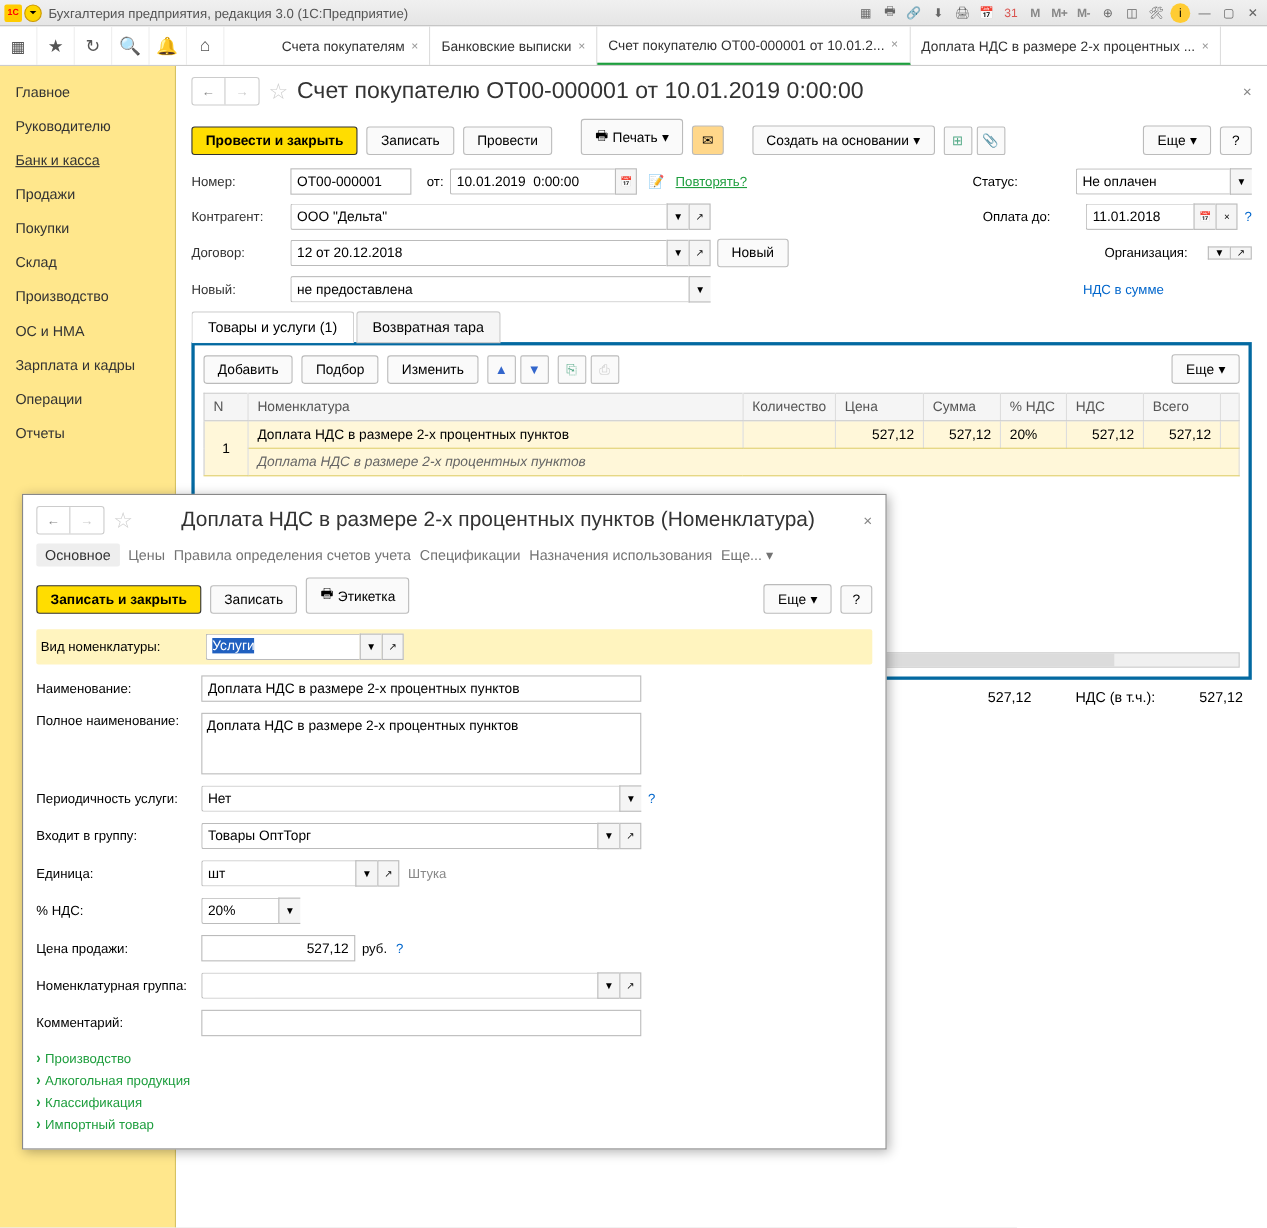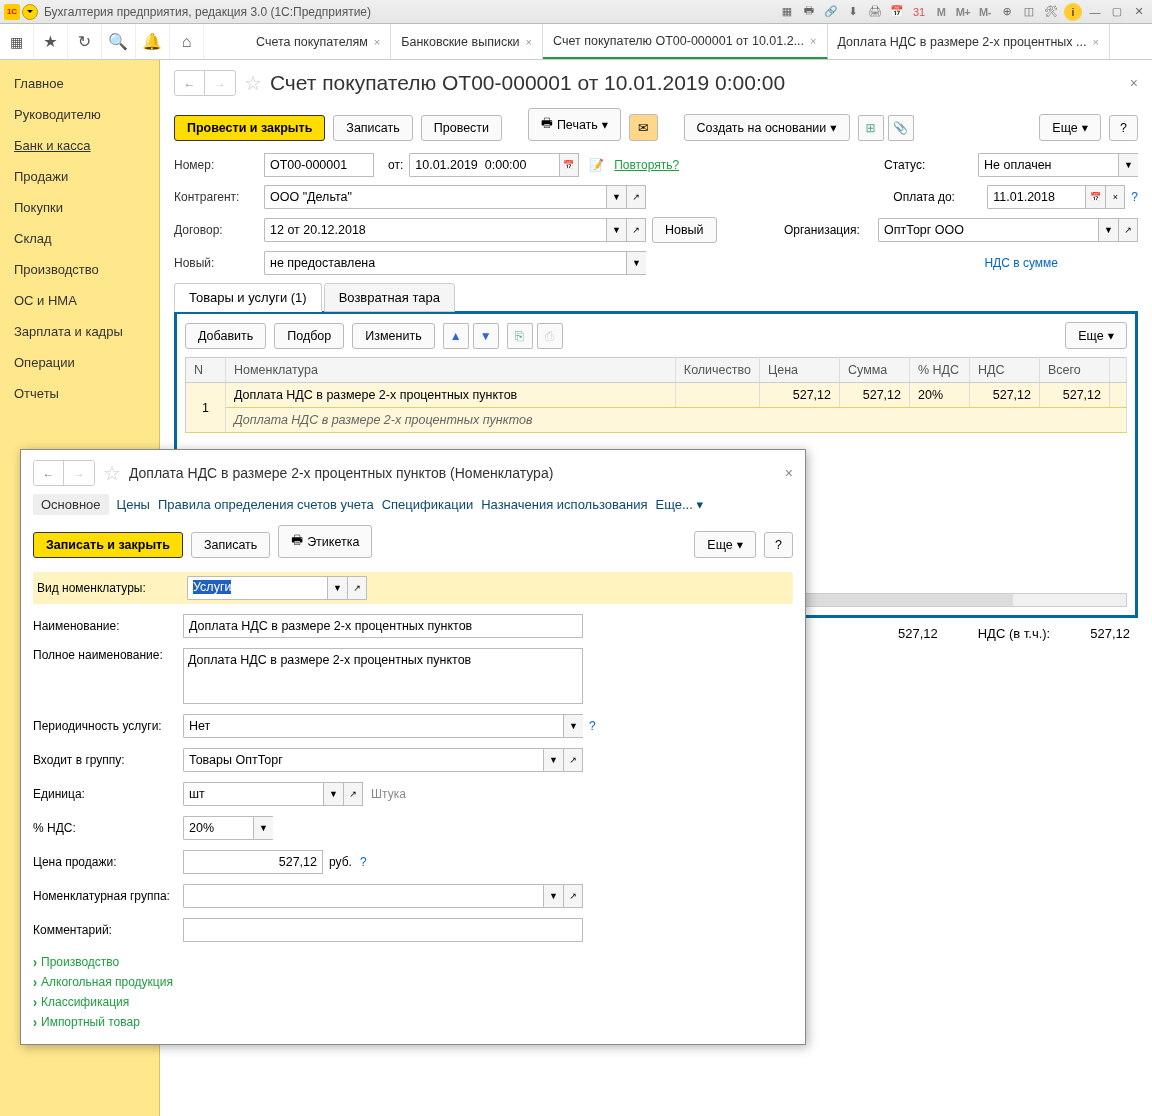--- a/index.html
+++ b/index.html
@@ -79,23 +79,23 @@
 
 .totals { display: flex; justify-content: flex-end; gap: 40px; padding: 8px; font-size: 13px; }
 
 
 .hscroll { height: 14px; background: #f0f0f0; border: 1px solid #ccc; margin-top: 160px; position: relative; }
 .hscroll .thumb { position: absolute; left: 0; width: 88%; height: 100%; background: #dcdcdc; }
 
 
 .dialog { position: absolute; left: 20px; top: 449px; width: 786px; background: #fff; border: 1px solid #888; box-shadow: 2px 2px 10px rgba(0,0,0,0.3); z-index: 100; padding: 10px 12px 12px; }
 .dialog .pagehead { margin-bottom: 8px; }
-.dialog .pagetitle { font-size: 14px; }
+.dialog .pagetitle { font-size: 19px; text-align: center; }
 .dlgtabs { display: flex; gap: 8px; align-items: center; margin-bottom: 10px; }
-.dlgtabs .t { color: #0c4a6e; cursor: pointer; font-size: 13px; }
+.dlgtabs .t { color: #737373; cursor: pointer; font-size: 13px; }
 .dlgtabs .t.active { background: #eee; color: #333; padding: 3px 8px; border-radius: 2px; }
 .dlgrow { display: flex; align-items: center; margin-bottom: 10px; }
 .dlgrow .dlbl { width: 150px; }
 .highlight-wrap { background: #fff4bf; padding: 4px; border-radius: 2px; display: flex; align-items: center; }
 .highlight-wrap .input { background: #fff; }
 .sel { background: #2060c0; color: #fff; }
 textarea.input { height: 56px; resize: none; font-family: inherit; padding: 4px; }
 .expand { color: #1e9e3e; cursor: pointer; padding: 3px 0; display: flex; align-items: center; gap: 4px; }
 .expand::before { content: "›"; color: #1e9e3e; font-weight: bold; transform: scaleY(1.2); }
 
@@ -245,21 +245,20 @@
       <span class="lbl">Договор:</span>
       <div class="combo">
         <input class="input" style="width: 342px;" value="12 от 20.12.2018">
         <span class="dd">▼</span>
         <span class="ext">↗</span>
       </div>
       <button class="btn">Новый</button>
       <span class="flex1"></span>
       <span class="lblright">Организация:</span>
       <div class="combo">
-        <input class="input" style="width: 220px;" value="ОптТорг ООО">
         <span class="dd">▼</span>
         <span class="ext">↗</span>
       </div>
     </div>
 
     <div class="formrow">
       <span class="lbl">Новый:</span>
       <div class="combo">
         <input class="input" style="width: 362px;" value="не предоставлена">
         <span class="dd">▼</span>

